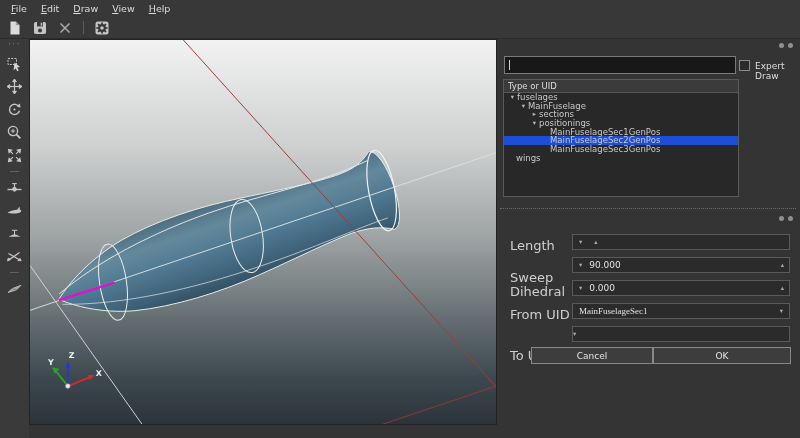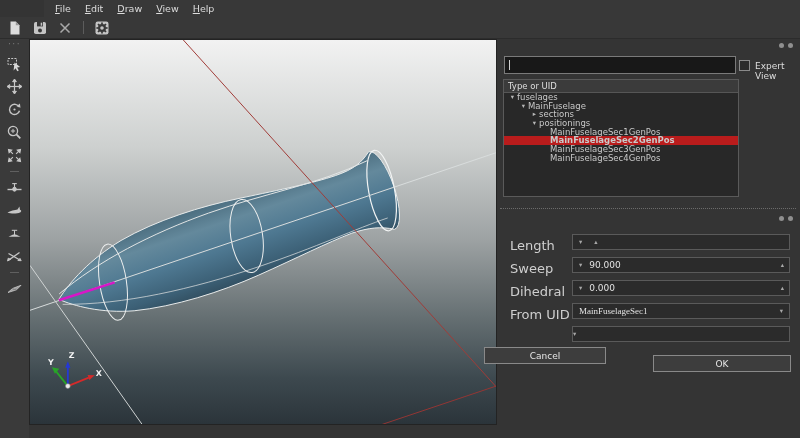--- a/index.html
+++ b/index.html
@@ -9,21 +9,20 @@
     background:#343434;
     font-family:"DejaVu Sans","Liberation Sans",sans-serif;
     color:#d8d8d8;
     -webkit-font-smoothing:antialiased;
   }
   
   .menubar {
     position:absolute; top:0; left:0; right:0; height:17px;
     background:#383838; display:flex; align-items:center; padding-left:4px;
     z-index:6;
-    margin-left:44px;
   }
   .menu-item {
     display:inline-block; font-size:9.5px; color:#dcdcdc;
     padding:2px 7px 3px 7px; cursor:default;
   }
   .menu-item::first-letter { text-decoration:underline; }
   
   .toolbar {
     position:absolute; top:17px; left:0; right:0; height:22px;
     background:#383838; display:flex; align-items:center;
@@ -66,21 +65,21 @@
     background:#282828; border:1px solid #5a5a5a; overflow:hidden;
   }
   .tree-header {
     height:13px; background:#3b3b3b; border-bottom:1px solid #565656;
     font-size:8.5px; color:#dedede; padding:1px 4px; line-height:11px;
   }
   .tree-row {
     display:flex; align-items:flex-start; height:8.7px; line-height:8.7px;
     font-size:8.5px; color:#c9c9c9; white-space:nowrap; cursor:default;
   }
-  .tree-row.selected { background:#b91c1c;font-weight:bold; }
+  .tree-row.selected { background:#1d4ed8; }
   .tw { width:9px; flex:none; font-size:6.5px; color:#b8b8b8; text-align:center; }
   .tw.exp::before { content:"▾"; }
   .tw.col::before { content:"▸"; }
   .dock-sep {
     position:absolute; left:500px; right:4px; top:208px;
     border-top:1px dotted #6b6b6b;
   }
   
   .form-label { position:absolute; left:510px; font-size:13px; color:#cfcfcf; }
   .ctl {
@@ -93,22 +92,22 @@
   .spin .val { flex:1; }
   .spin .arr.up { padding:0 5px; }
   .combo .val { flex:1; padding-left:6px;font-family:Liberation Serif, serif; }
   .combo .arr.dn { padding-right:6px; }
   .btn {
     position:absolute; top:347px; height:17px;
     background:#3d3d3d; border:1px solid #898989;
     font-size:9px; color:#e5e5e5;
     display:flex; align-items:center; justify-content:center; cursor:default;
   }
-  .btn-cancel { left:484px; width:122px; }
-  .btn-ok { left:653px; width:138px;margin-top:8px; }
+  .btn-cancel { left:531px; width:122px; }
+  .btn-ok { left:653px; width:138px; }
 </style>
 </head>
 <body>
 
 <div class="menubar">
   <span class="menu-item">File</span>
   <span class="menu-item">Edit</span>
   <span class="menu-item">Draw</span>
   <span class="menu-item">View</span>
   <span class="menu-item">Help</span>
@@ -304,21 +303,21 @@
 
 <div class="dockdots" style="left:779px; top:43px;">
     <span></span>
     <span></span>
   </div>
 
 <input class="search-input" type="text" value="" style="">
 <div class="caret"></div>
 
 <div class="checkbox"></div>
-<div class="checkbox-label">Expert View</div>
+<div class="checkbox-label">Expert Draw</div>
 
 <div class="tree">
   <div class="tree-header">Type or UID</div>
   <div class="tree-row" style="padding-left:4px">
     <span class="tw exp"></span>
     <span>fuselages</span>
   </div>
   <div class="tree-row" style="padding-left:15px">
     <span class="tw exp"></span>
     <span>MainFuselage</span>
@@ -333,39 +332,39 @@
   </div>
   <div class="tree-row" style="padding-left:46px">
     <span>MainFuselageSec1GenPos</span>
   </div>
   <div class="tree-row selected" style="padding-left:46px">
     <span>MainFuselageSec2GenPos</span>
   </div>
   <div class="tree-row" style="padding-left:46px">
     <span>MainFuselageSec3GenPos</span>
   </div>
-  <div class="tree-row" style="padding-left:46px">
-    <span>MainFuselageSec4GenPos</span>
+  <div class="tree-row" style="padding-left:12px">
+    <span>wings</span>
   </div>
 </div>
 
 <div class="dock-sep"></div>
 
 <div class="dockdots" style="left:779px; top:216px;">
     <span></span>
     <span></span>
   </div>
 
 <div class="form-label" style="top:238px">Length</div>
 <div class="ctl spin" style="top:234px">
   <span class="arr dn">▾</span>
   <span class="arr up">▴</span>
 </div>
 
-<div class="form-label" style="top:261px">Sweep</div>
+<div class="form-label" style="top:270px">Sweep</div>
 <div class="ctl spin" style="top:257px">
   <span class="arr dn">▾</span>
   <span class="val">90.000</span>
   <span class="arr up">▴</span>
 </div>
 
 <div class="form-label" style="top:284px">Dihedral</div>
 <div class="ctl spin" style="top:280px">
   <span class="arr dn">▾</span>
   <span class="val">0.000</span>

